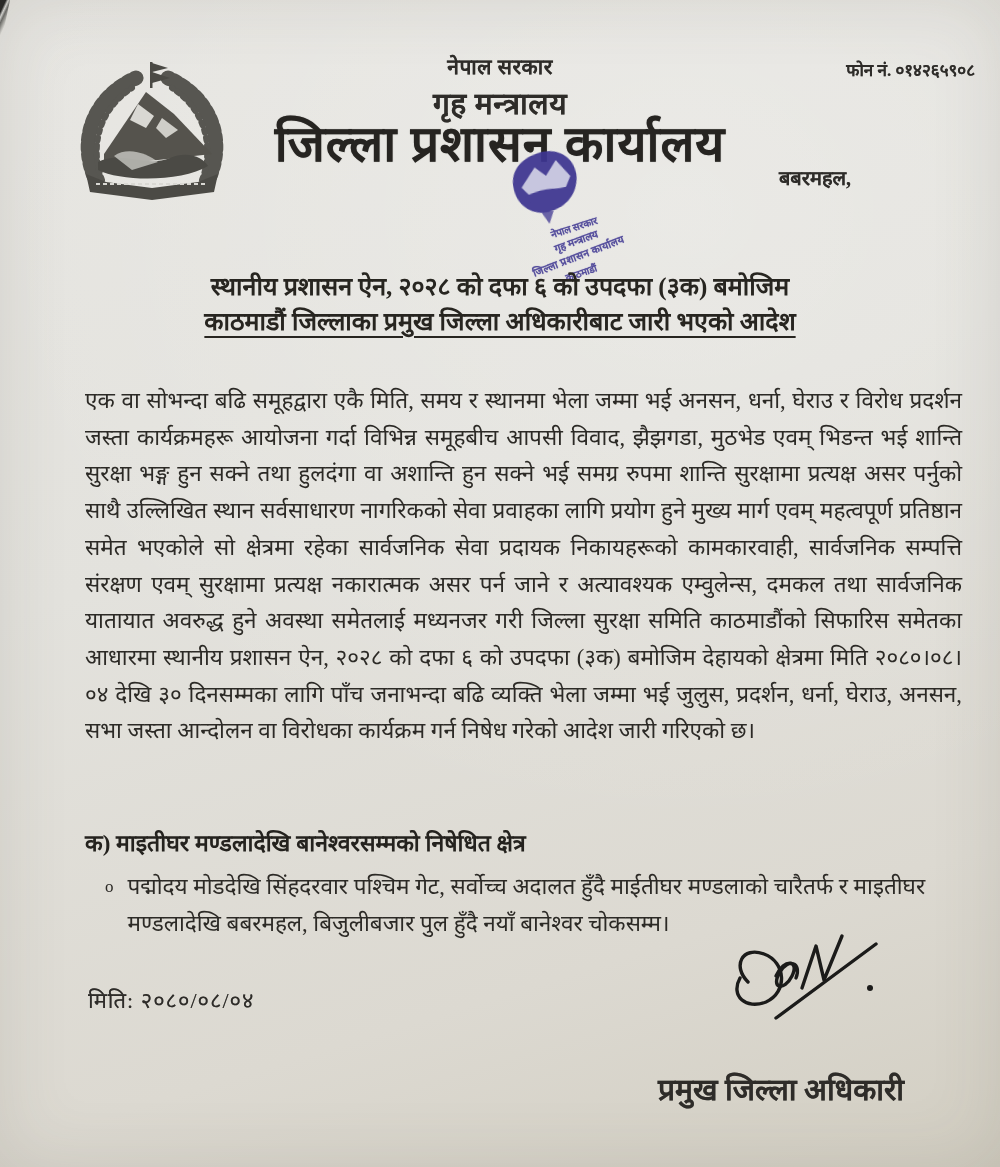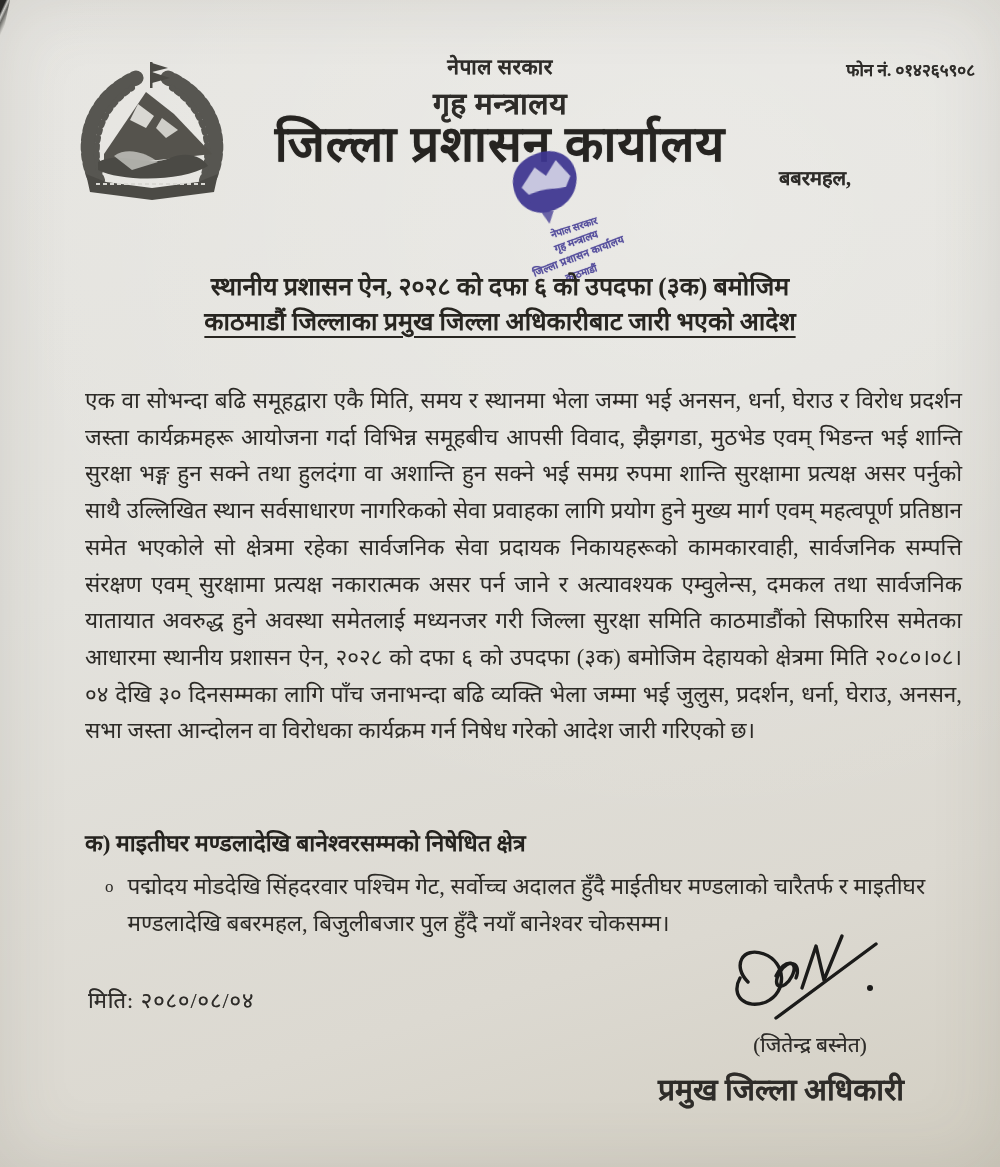--- a/index.html
+++ b/index.html
@@ -131,16 +131,15 @@
       <g fill="none" stroke="#1b1b1a" stroke-width="3.4" stroke-linecap="round" stroke-linejoin="round">
         <path d="M30,52 C14,36 24,16 46,24 C68,32 70,62 48,72 C28,80 12,66 22,48"></path>
         <path d="M58,46 C66,28 82,30 74,46 C66,62 52,58 62,42 C70,28 84,32 78,48"></path>
         <path d="M84,58 L98,16 L106,50 L124,6"></path>
         <path d="M58,88 L158,14"></path>
       </g>
       <circle cx="152" cy="58" r="3" fill="#1b1b1a"></circle>
     </svg>
   </div>
 
-  <div class="abs sig-name ink">(जितेन्द्र बस्नेत)</div>
   <div class="abs sig-title ink bold">प्रमुख जिल्ला अधिकारी</div>
 
 </div>
 
 </body></html>

